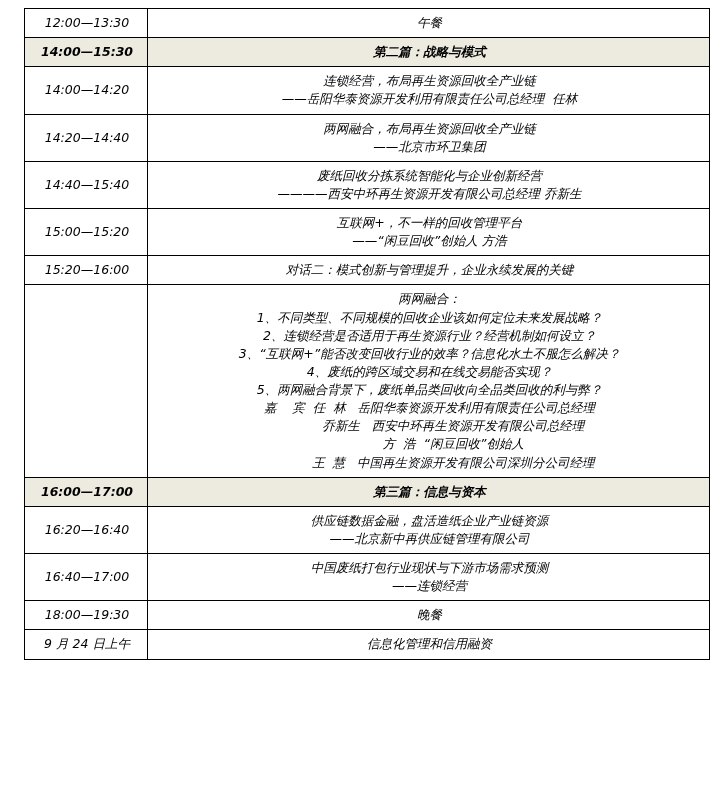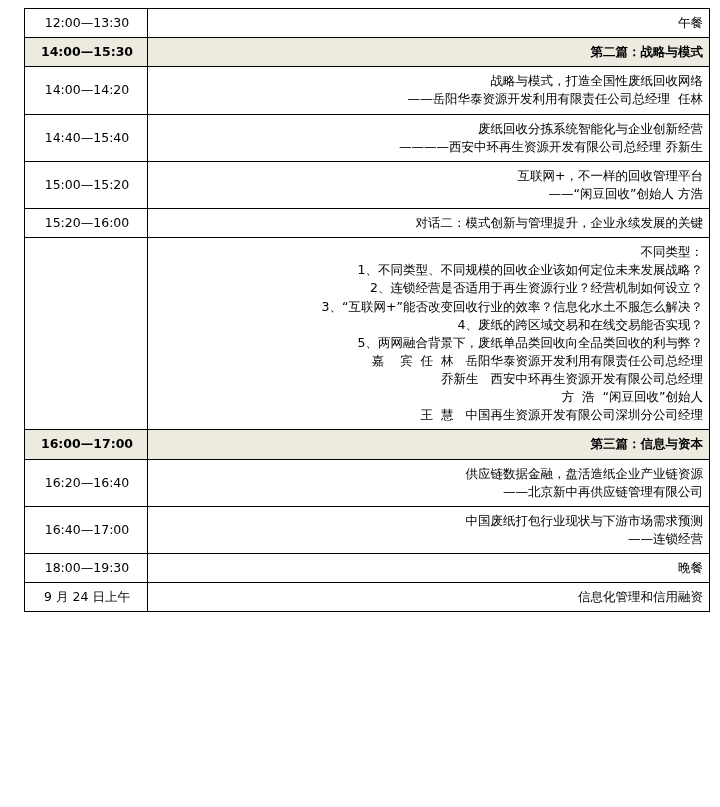--- a/index.html
+++ b/index.html
@@ -17,38 +17,39 @@
     width: 720px;
     height: 807px;
     position: relative;
     box-sizing: border-box;
     padding: 8px 10px 0 24px;
   }
   table.agenda {
     border-collapse: collapse;
     width: 686px;
     table-layout: fixed;
+    font-style: italic;
   }
   table.agenda td {
     border: 1px solid #000000;
     vertical-align: middle;
     padding: 5px 6px 5px 8px;
     font-size: 12.5px;
     line-height: 1.45;
     font-family: "DejaVu Sans", "Liberation Sans", sans-serif;
   }
   td.time {
     width: 108px;
     text-align: center;
     white-space: nowrap;
     font-size: 12.5px;
     letter-spacing: 0px;
   }
   td.desc {
-    text-align: right;
+    text-align: center;
   }
   tr.section td {
     background: #EDEAE0;
     font-weight: bold;
   }
   tr.section td.time {
     font-weight: bold;
   }
   .line {
     display: block;
@@ -81,25 +82,32 @@
       <tr class="section">
         <td class="time">14:00—15:30</td>
         <td class="desc">
           <span class="line">第二篇：战略与模式</span>
         </td>
       </tr>
 
       <tr>
         <td class="time">14:00—14:20</td>
         <td class="desc">
-          <span class="line">战略与模式，打造全国性废纸回收网络</span>
+          <span class="line">连锁经营，布局再生资源回收全产业链</span>
           <span class="line">——岳阳华泰资源开发利用有限责任公司总经理  任林</span>
         </td>
       </tr>
 
+      <tr>
+        <td class="time">14:20—14:40</td>
+        <td class="desc">
+          <span class="line">两网融合，布局再生资源回收全产业链</span>
+          <span class="line">——北京市环卫集团</span>
+        </td>
+      </tr>
 
       <tr>
         <td class="time">14:40—15:40</td>
         <td class="desc">
           <span class="line">废纸回收分拣系统智能化与企业创新经营</span>
           <span class="line">————西安中环再生资源开发有限公司总经理 乔新生</span>
         </td>
       </tr>
 
       <tr>
@@ -113,21 +121,21 @@
       <tr>
         <td class="time">15:20—16:00</td>
         <td class="desc">
           <span class="line">对话二：模式创新与管理提升，企业永续发展的关键</span>
         </td>
       </tr>
 
       <tr>
         <td class="time"></td>
         <td class="desc dialog">
-          <span class="line">不同类型：</span>
+          <span class="line">两网融合：</span>
           <span class="line">1、不同类型、不同规模的回收企业该如何定位未来发展战略？</span>
           <span class="line">2、连锁经营是否适用于再生资源行业？经营机制如何设立？</span>
           <span class="line">3、“互联网+”能否改变回收行业的效率？信息化水土不服怎么解决？</span>
           <span class="line">4、废纸的跨区域交易和在线交易能否实现？</span>
           <span class="line">5、两网融合背景下，废纸单品类回收向全品类回收的利与弊？</span>
           <span class="guest-line">嘉    宾  任  林   岳阳华泰资源开发利用有限责任公司总经理</span>
           <span class="guest-line">            乔新生   西安中环再生资源开发有限公司总经理</span>
           <span class="guest-line">            方  浩  “闲豆回收”创始人</span>
           <span class="guest-line">            王  慧   中国再生资源开发有限公司深圳分公司经理</span>
         </td>

